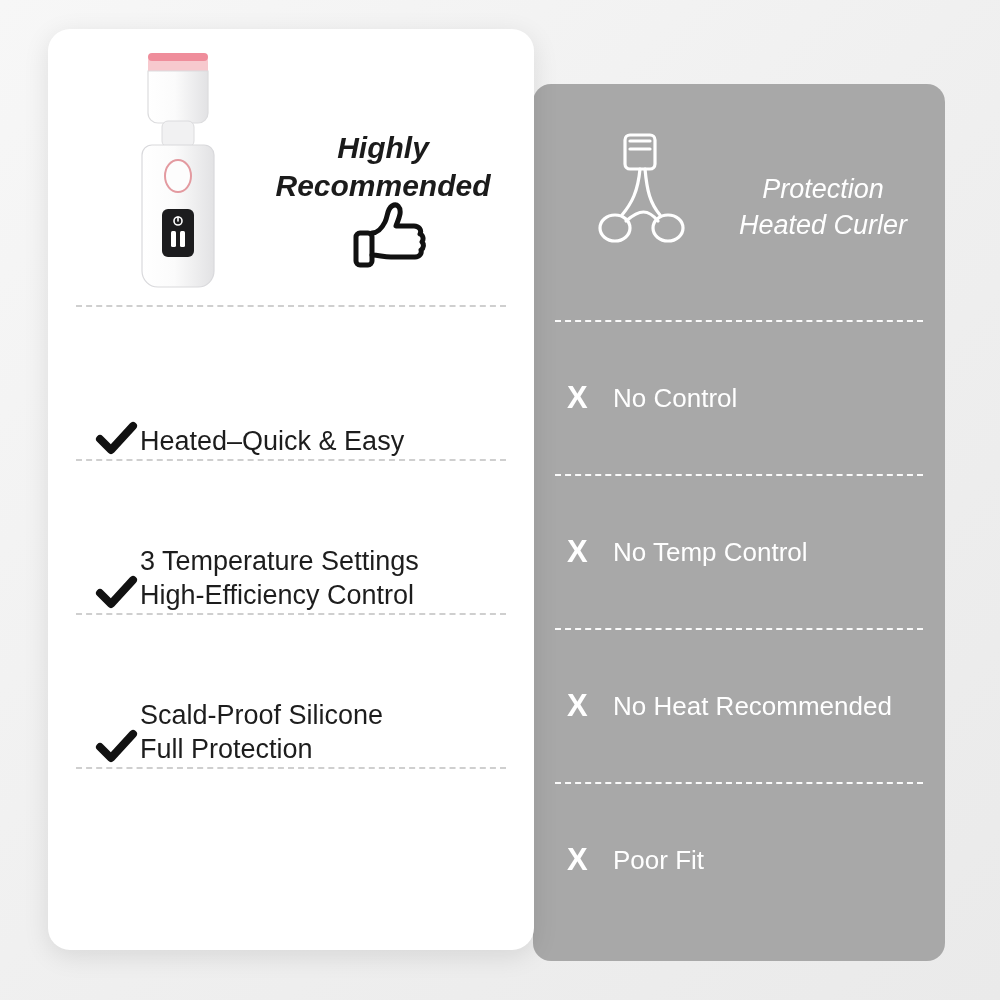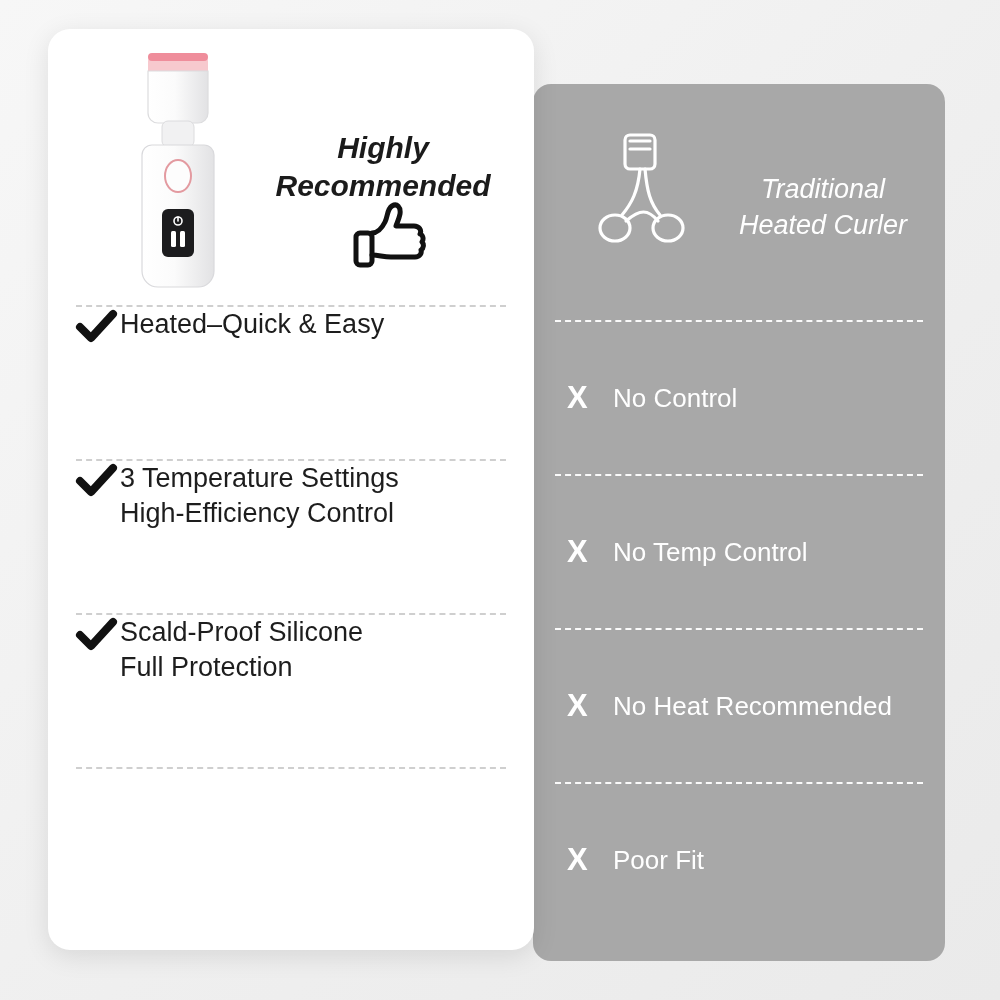--- a/index.html
+++ b/index.html
@@ -130,23 +130,23 @@
     height: 84px;
   }
   .left-rows {
     position: absolute;
     left: 0;
     top: 276px;
     width: 486px;
   }
   .l-row {
     display: flex;
-    align-items: flex-start;
+    align-items: flex-end;
     height: 152px;
-    padding-left: 24px;
+    padding-left: 44px;
     box-sizing: border-box;
   }
   .l-sep {
     height: 0;
     border-top: 2px dashed #cfcfcf;
     margin: 0 28px;
   }
   .check {
     flex: 0 0 48px;
     width: 48px;
@@ -174,21 +174,21 @@
           <path d="M42 12 h20"></path>
           <path d="M42 20 h20"></path>
           <path d="M52 40 C50 62, 44 74, 34 86"></path>
           <path d="M57 40 C59 62, 62 74, 72 86"></path>
           <ellipse cx="27" cy="99" rx="15" ry="13"></ellipse>
           <ellipse cx="80" cy="99" rx="15" ry="13"></ellipse>
           <path d="M38 92 C52 80, 60 80, 70 92"></path>
         </svg>
       </div>
       <div class="right-title">
-        <div>Traditional</div>
+        <div>Protection</div>
         <div>Heated Curler</div>
       </div>
     </div>
 
     <div class="right-rows">
       <div class="r-sep"></div>
       <div class="r-row">
         <span class="x-mark">X</span>
         <span class="r-label">No Control</span>
       </div>

